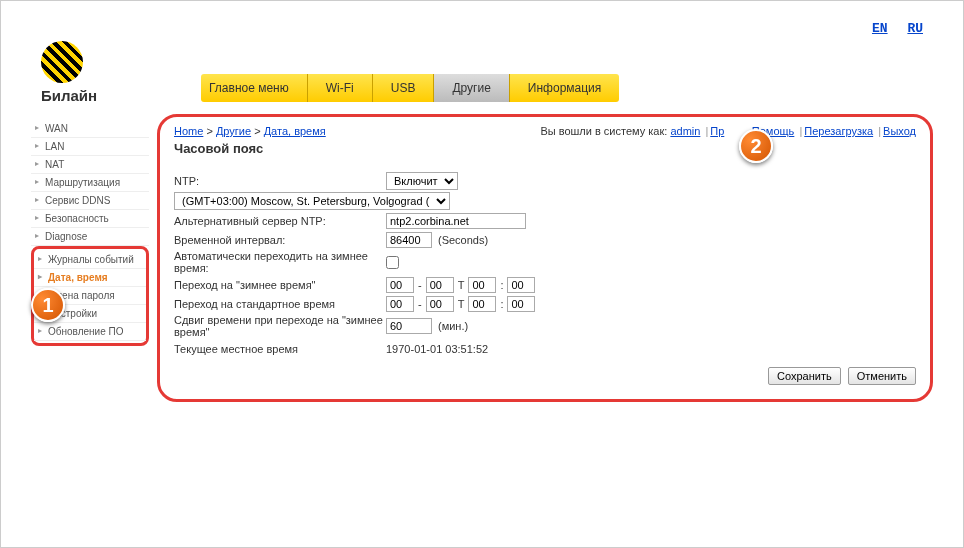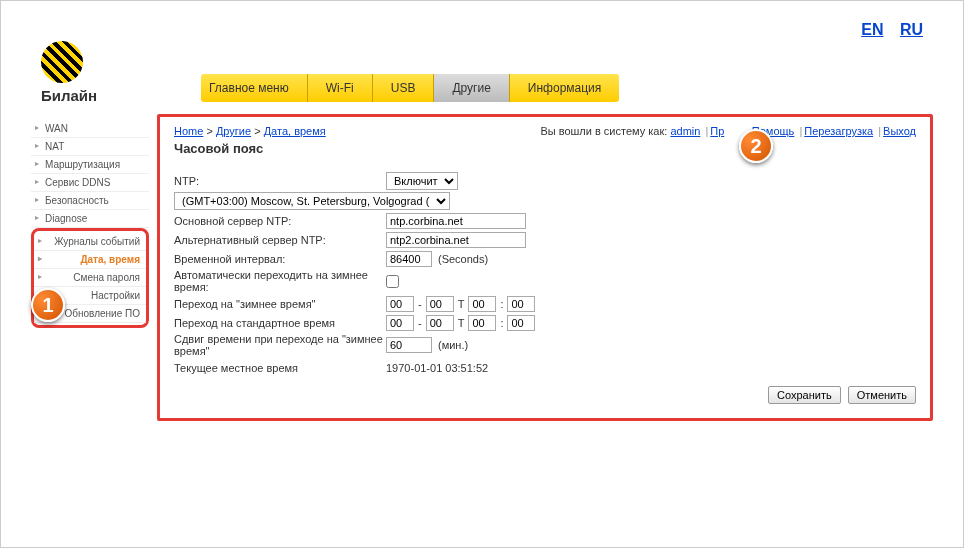--- a/index.html
+++ b/index.html
@@ -1,36 +1,36 @@
 <!DOCTYPE html>
 <html><head>
 <meta charset="utf-8">
 <style>
 * { box-sizing: border-box; margin: 0; padding: 0; }
 body { font-family: Arial, sans-serif; font-size: 11px; color: #333; background: #fff; width: 964px; height: 548px; position: relative; border: 1px solid #ccc; overflow: hidden; }
 .page { padding: 20px 30px; position: relative; }
-.lang { position: absolute; top: 20px; right: 40px; font-size: 16px; }
+.lang { position: absolute; top: 20px; right: 40px; font-size: 13px; font-family: Liberation Mono, monospace; }
 .lang a { color: #0645CC; text-decoration: underline; margin-left: 12px; font-weight: bold; }
 .lang a.ru { color: #0645CC; }
 .logo { margin: 20px 0 10px 10px; font-weight: bold; }
 .logo-circle { width: 42px; height: 42px; border-radius: 50%; background: repeating-linear-gradient(45deg, #FFD400, #FFD400 4px, #000 4px, #000 8px); display: block; margin-bottom: 4px; }
 .logo-text { font-size: 15px; color: #333; }
 .navbar { display: flex; margin: -40px 0 6px 170px; height: 28px; }
 .navbar .tab { padding: 7px 18px; font-size: 12px; color: #333; background: linear-gradient(#FFE44D, #FFCC00); border-right: 1px solid #c9a000; cursor: pointer; }
 .navbar .tab.active { background: linear-gradient(#ddd, #bbb); }
 .navbar .tab:first-child { border-top-left-radius: 3px; border-bottom-left-radius: 3px; padding-left: 8px; }
 .navbar .tab:last-child { border-right: none; border-top-right-radius: 3px; border-bottom-right-radius: 3px; }
 .layout { display: flex; gap: 8px; }
 .sidebar { width: 118px; flex-shrink: 0; margin-top: 12px; }
 .sidebar-item { padding: 3px 6px 3px 14px; font-size: 10px; color: #555; border-bottom: 1px solid #eee; position: relative; cursor: pointer; }
 .sidebar-item::before { content: "▸"; position: absolute; left: 4px; top: 3px; font-size: 8px; color: #999; }
 .sidebar-item.active { color: #E67E22; font-weight: bold; }
 .content-wrap { flex: 1; position: relative; margin-top: 6px; }
-.callout-box { border: 3px solid #E53935; border-radius: 2px; padding: 8px 14px 14px; position: relative; }
-.callout-sidebar { border: 3px solid #E53935; border-radius: 8px; padding: 2px 0; text-align: right; }
+.callout-box { border: 3px solid #E53935; border-radius: 20px; padding: 8px 14px 14px; position: relative; }
+.callout-sidebar { border: 3px solid #E53935; border-radius: 8px; padding: 2px 0; }
 .crumb-row { display: flex; justify-content: space-between; align-items: baseline; margin-bottom: 4px; font-size: 11px; }
 .crumbs a { color: #0645CC; text-decoration: underline; }
 .login-info a { color: #0645CC; text-decoration: underline; }
 .login-info .sep { color: #999; margin: 0 2px; }
 h2 { font-size: 13px; font-weight: bold; margin: 4px 0 16px; }
 .form-row { display: flex; align-items: center; margin-bottom: 2px; min-height: 17px; }
 .form-row .lbl { width: 212px; font-size: 11px; }
 select, input[type=text] { font-size: 11px; border: 1px solid #aaa; padding: 1px 3px; background: #fff; }
 .sel-ntp { width: 72px; }
 .sel-tz { width: 276px; }
@@ -64,20 +64,21 @@
     <div class="tab">Главное меню</div>
     <div class="tab">Wi-Fi</div>
     <div class="tab">USB</div>
     <div class="tab active">Другие</div>
     <div class="tab">Информация</div>
   </div>
 
   <div class="layout">
     <div class="sidebar">
       <div class="sidebar-item">WAN</div>
+      <div class="sidebar-item">LAN</div>
       <div class="sidebar-item">NAT</div>
       <div class="sidebar-item">Маршрутизация</div>
       <div class="sidebar-item">Сервис DDNS</div>
       <div class="sidebar-item">Безопасность</div>
       <div class="sidebar-item">Diagnose</div>
       <div class="callout-sidebar">
         <div class="sidebar-item">Журналы событий</div>
         <div class="sidebar-item active">Дата, время</div>
         <div class="sidebar-item">Смена пароля</div>
         <div class="sidebar-item">Настройки</div>
@@ -102,24 +103,20 @@
         </div>
 
         <h2>Часовой пояс</h2>
 
         <div class="form-row">
           <div class="lbl">NTP:</div>
           <select class="sel-ntp"><option>Включить</option></select>
         </div>
         <div class="form-row">
           <select class="sel-tz"><option>(GMT+03:00) Moscow, St. Petersburg, Volgograd (RTZ 2)</option></select>
-        </div>
-        <div class="form-row">
-          <div class="lbl">Основной сервер NTP:</div>
-          <input type="text" class="inp-server" value="ntp.corbina.net" style="">
         </div>
         <div class="form-row">
           <div class="lbl">Альтернативный сервер NTP:</div>
           <input type="text" class="inp-server" value="ntp2.corbina.net" style="">
         </div>
         <div class="form-row">
           <div class="lbl">Временной интервал:</div>
           <input type="text" class="inp-num" value="86400" style="">
           <span class="suffix">(Seconds)</span>
         </div>

